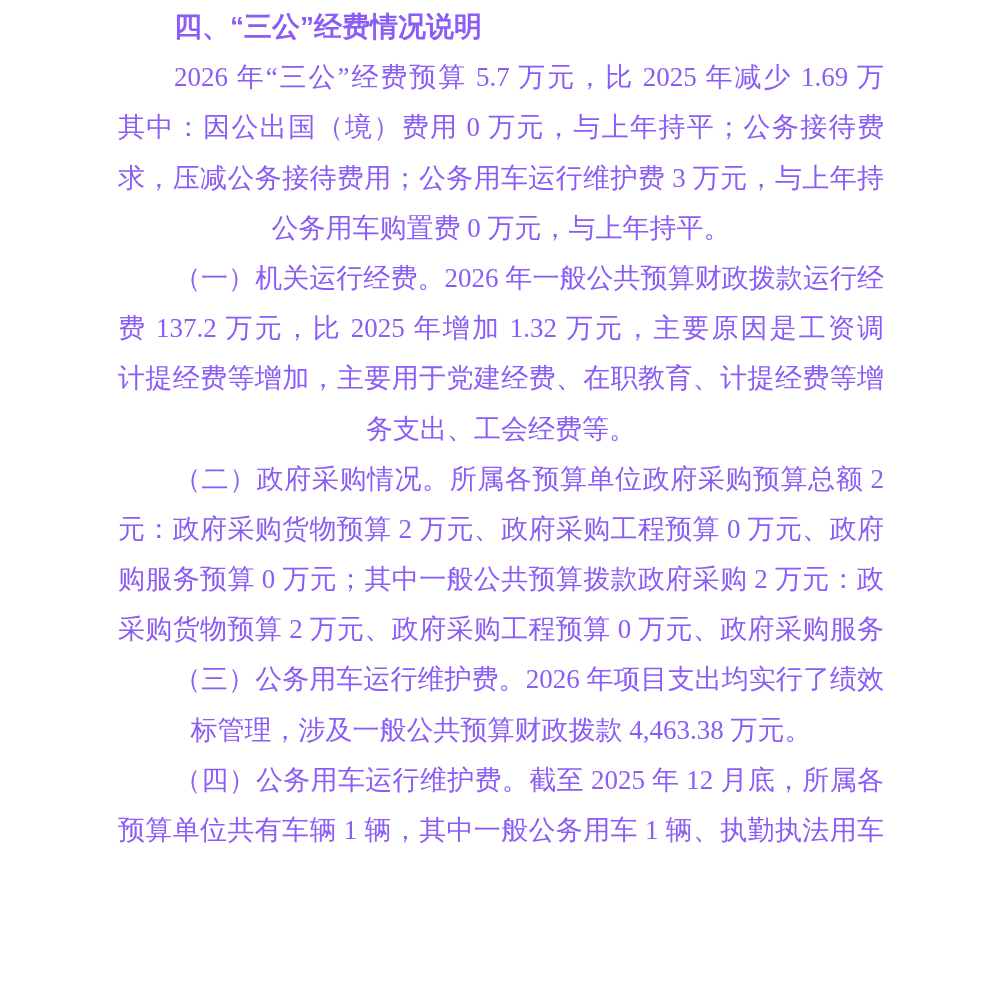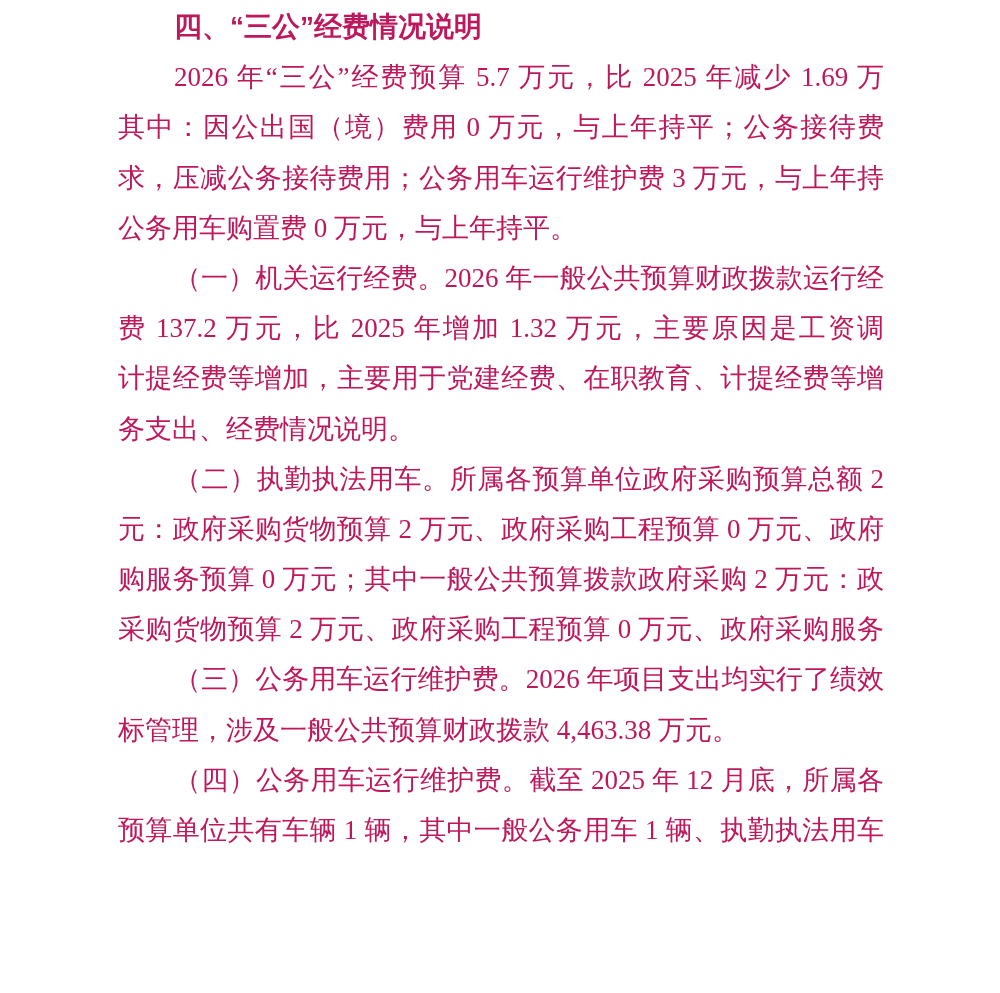--- a/index.html
+++ b/index.html
@@ -6,34 +6,34 @@
     margin: 0;
     padding: 0;
     background: #ffffff;
   }
   .page {
     position: relative;
     width: 1000px;
     height: 993px;
     background: #ffffff;
     overflow: hidden;
-    color: #be185d;
+    color: #8b5cf6;
     font-family: "Liberation Serif", serif;
   }
   .textcol {
     position: absolute;
     left: 118px;
     top: 2px;
     width: 766px;
   }
   .line {
     height: 50.2px;
     line-height: 50.2px;
     font-size: 27px;
-    text-align: left;
+    text-align: center;
     overflow: hidden;
     white-space: normal;
     box-sizing: border-box;
   }
   .line.justify {
     text-align: justify;
     text-align-last: justify;
   }
   .line.indent {
     padding-left: 56px;
@@ -55,22 +55,22 @@
 <div class="page">
   <div class="textcol">
       <div class="line heading indent">四、“三公”经费情况说明</div>
       <div class="line indent justify">2026 年“三公”经费预算 5.7 万元，比 2025 年减少 1.69 万元。</div>
       <div class="line justify">其中：因公出国（境）费用 0 万元，与上年持平；公务接待费 2.7</div>
       <div class="line justify">求，压减公务接待费用；公务用车运行维护费 3 万元，与上年持平；</div>
       <div class="line">公务用车购置费 0 万元，与上年持平。</div>
       <div class="line indent justify"><span class="lead">（一）机关运行经费。</span>2026 年一般公共预算财政拨款运行经</div>
       <div class="line justify">费 137.2 万元，比 2025 年增加 1.32 万元，主要原因是工资调标，</div>
       <div class="line justify">计提经费等增加，主要用于党建经费、在职教育、计提经费等增加</div>
-      <div class="line">务支出、经费情况说明。</div>
-      <div class="line indent justify"><span class="lead">（二）执勤执法用车。</span>所属各预算单位政府采购预算总额 2 万</div>
+      <div class="line">务支出、工会经费等。</div>
+      <div class="line indent justify"><span class="lead">（二）政府采购情况。</span>所属各预算单位政府采购预算总额 2 万</div>
       <div class="line justify">元：政府采购货物预算 2 万元、政府采购工程预算 0 万元、政府采</div>
       <div class="line justify">购服务预算 0 万元；其中一般公共预算拨款政府采购 2 万元：政府</div>
       <div class="line justify">采购货物预算 2 万元、政府采购工程预算 0 万元、政府采购服务预</div>
       <div class="line indent justify"><span class="lead">（三）公务用车运行维护费。</span>2026 年项目支出均实行了绩效目</div>
       <div class="line">标管理，涉及一般公共预算财政拨款 4,463.38 万元。</div>
       <div class="line indent justify"><span class="lead">（四）公务用车运行维护费。</span>截至 2025 年 12 月底，所属各</div>
       <div class="line justify">预算单位共有车辆 1 辆，其中一般公务用车 1 辆、执勤执法用车 0</div>
     </div>
 </div>
 

